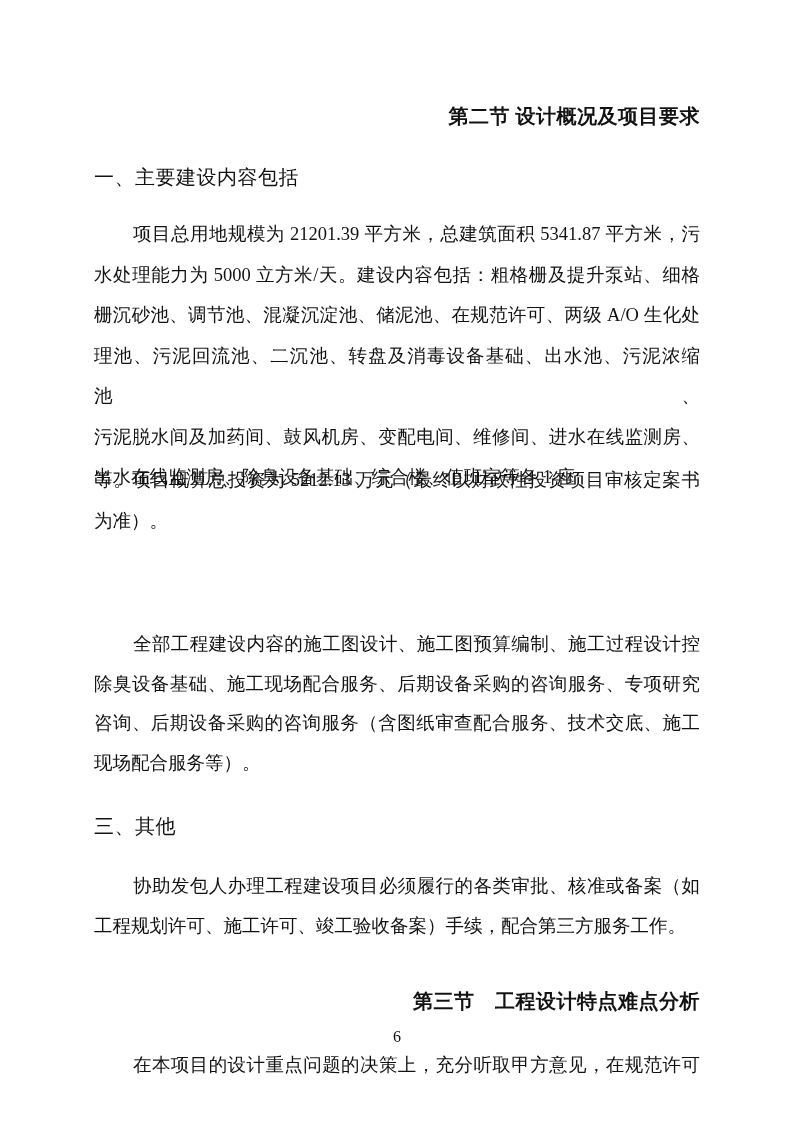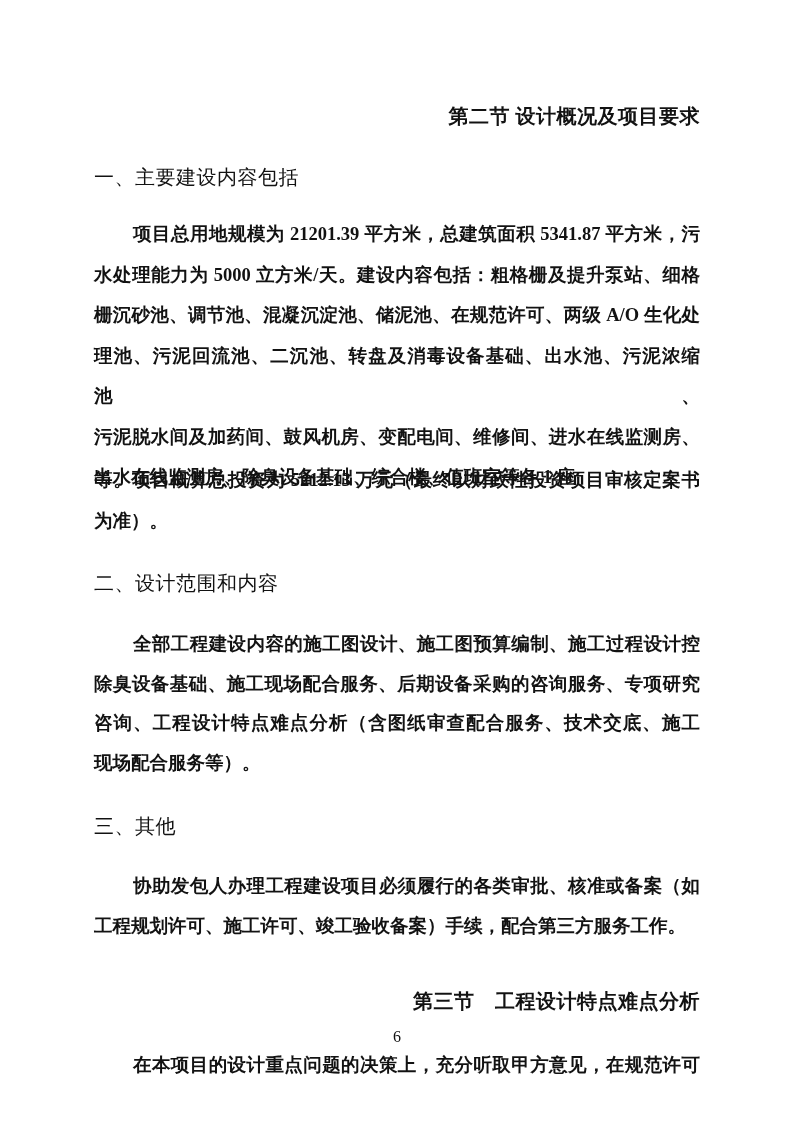--- a/index.html
+++ b/index.html
@@ -37,21 +37,20 @@
     font-weight: 400;
     line-height: 40px;
     letter-spacing: 0.5px;
   }
   .para {
     font-size: 18.5px;
   }
   .line {
     text-align: left;
     white-space: pre;
-    font-weight: bold;
   }
   .line.j {
     white-space: normal;
     text-align: justify;
     text-align-last: justify;
   }
   .line.ind {
     padding-left: 39px;
   }
   .page-num {
@@ -79,26 +78,25 @@
     <div class="line j">理池、污泥回流池、二沉池、转盘及消毒设备基础、出水池、污泥浓缩池、</div>
     <div class="line j">污泥脱水间及加药间、鼓风机房、变配电间、维修间、进水在线监测房、</div>
     <div class="line">出水在线监测房、除臭设备基础、综合楼、值班室等各 1 座</div>
   </div>
 
   <div class="block para" style="top:460px; line-height:40.5px">
     <div class="line j">等。项目概算总投资为 5212.13 万元（最终以财政性投资项目审核定案书</div>
     <div class="line">为准）。</div>
   </div>
 
-  <div class="block heading" style="top:563px">二、设计范围和内容</div>
 
   <div class="block para" style="top:625px; line-height:39.5px">
     <div class="line j ind">全部工程建设内容的施工图设计、施工图预算编制、施工过程设计控</div>
     <div class="line j">除臭设备基础、施工现场配合服务、后期设备采购的咨询服务、专项研究</div>
-    <div class="line j">咨询、工程设计特点难点分析（含图纸审查配合服务、技术交底、施工</div>
+    <div class="line j">咨询、后期设备采购的咨询服务（含图纸审查配合服务、技术交底、施工</div>
     <div class="line">现场配合服务等）。</div>
   </div>
 
   <div class="block heading" style="top:806px">三、其他</div>
 
   <div class="block para" style="top:867px; line-height:39.5px">
     <div class="line j ind">协助发包人办理工程建设项目必须履行的各类审批、核准或备案（如</div>
     <div class="line">工程规划许可、施工许可、竣工验收备案）手续，配合第三方服务工作。</div>
   </div>
 

